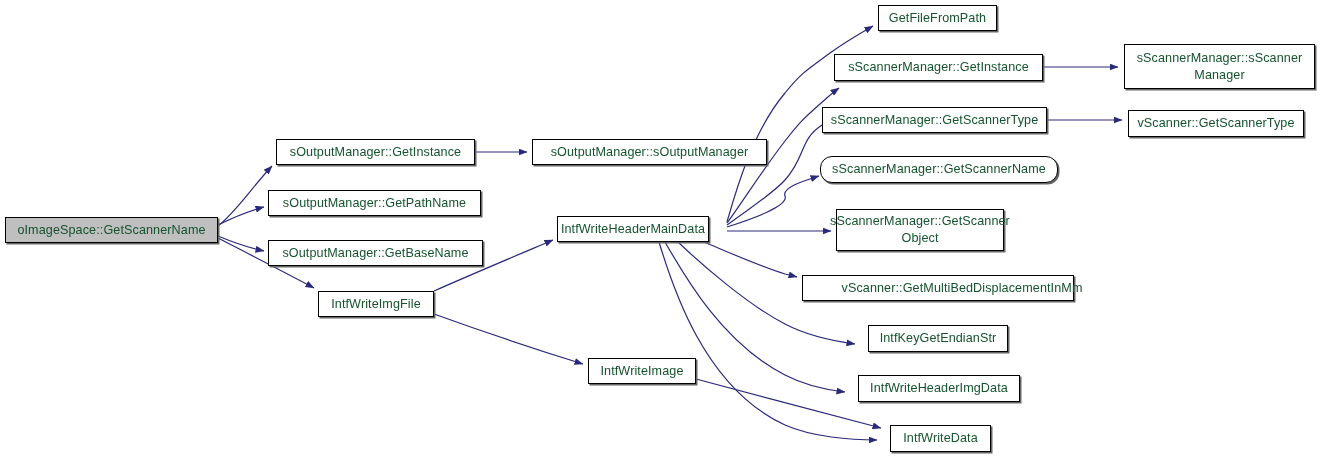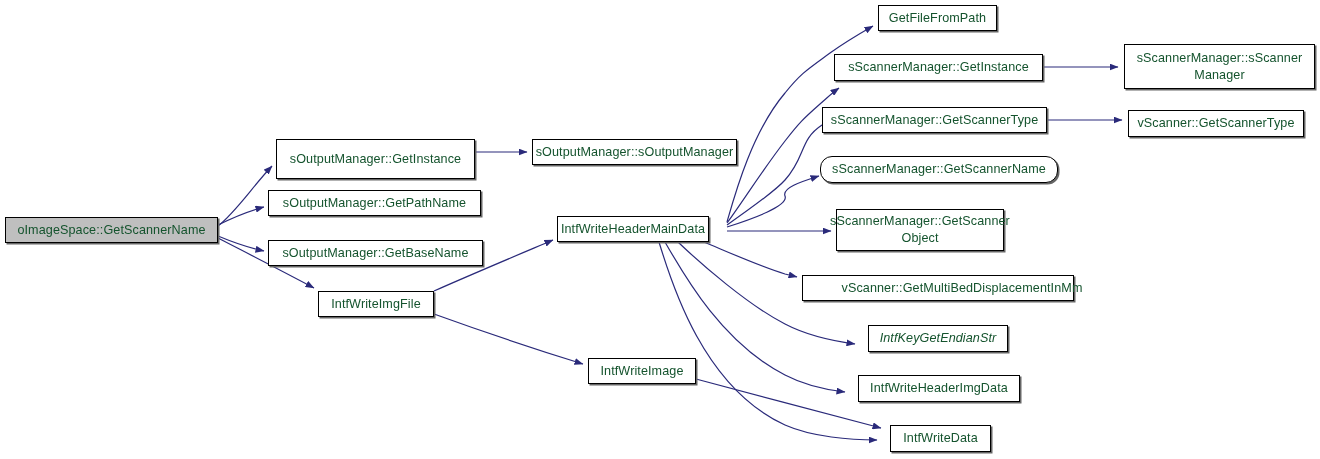--- a/index.html
+++ b/index.html
@@ -74,34 +74,34 @@
         <path d="M678,242 C701,264 748,305 785,324 C806,335 833,341 855,344" fill="none" stroke="#2a2a7a" stroke-width="1.2" marker-end="url(#arrow)"></path>
         <path d="M665,242 C684,275 722,343 785,375 C804,385 827,390 845,392" fill="none" stroke="#2a2a7a" stroke-width="1.2" marker-end="url(#arrow)"></path>
         <path d="M659,242 C672,285 704,388 785,425 C812,437 851,440 877,440" fill="none" stroke="#2a2a7a" stroke-width="1.2" marker-end="url(#arrow)"></path>
         <path d="M696,379 C748,393 836,416 881,428" fill="none" stroke="#2a2a7a" stroke-width="1.2" marker-end="url(#arrow)"></path>
         <path d="M1043,67 L1118,67" fill="none" stroke="#2a2a7a" stroke-width="1.2" marker-end="url(#arrow)"></path>
         <path d="M1047,120 L1122,120" fill="none" stroke="#2a2a7a" stroke-width="1.2" marker-end="url(#arrow)"></path>
       </g>
   </svg>
   <div id="node-layer">
       <div class="node highlight" style="left: 5px; top: 217px; width: 213px; height: 26px;"><span class="node-label">oImageSpace::GetScannerName</span></div>
-      <div class="node" style="left: 276px; top: 139px; width: 199px; height: 40px;"><span class="node-label">sOutputManager::GetInstance</span></div>
+      <div class="node" style="left: 276px; top: 139px; width: 199px; height: 26px;"><span class="node-label">sOutputManager::GetInstance</span></div>
       <div class="node" style="left: 268px; top: 190px; width: 213px; height: 26px;"><span class="node-label">sOutputManager::GetPathName</span></div>
       <div class="node" style="left: 268px; top: 240px; width: 215px; height: 26px;"><span class="node-label">sOutputManager::GetBaseName</span></div>
       <div class="node" style="left: 318px; top: 291px; width: 116px; height: 26px;"><span class="node-label">IntfWriteImgFile</span></div>
-      <div class="node" style="left: 532px; top: 139px; width: 205px; height: 26px;"><span class="node-label">sOutputManager::sOutputManager</span></div>
+      <div class="node" style="left: 532px; top: 139px; width: 235px; height: 26px;"><span class="node-label">sOutputManager::sOutputManager</span></div>
       <div class="node" style="left: 557px; top: 216px; width: 152px; height: 26px;"><span class="node-label">IntfWriteHeaderMainData</span></div>
       <div class="node" style="left: 588px; top: 358px; width: 108px; height: 26px;"><span class="node-label">IntfWriteImage</span></div>
       <div class="node" style="left: 878px; top: 5px; width: 119px; height: 26px;"><span class="node-label">GetFileFromPath</span></div>
       <div class="node" style="left: 834px; top: 54px; width: 209px; height: 27px;"><span class="node-label">sScannerManager::GetInstance</span></div>
       <div class="node" style="left: 822px; top: 107px; width: 225px; height: 26px; text-align: center;"><span class="node-label">sScannerManager::GetScannerType</span></div>
       <div class="node" style="left: 820px; top: 156px; width: 238px; height: 27px; border-radius: 12px;"><span class="node-label">sScannerManager::GetScannerName</span></div>
       <div class="node" style="left: 836px; top: 209px; width: 168px; height: 42px;"><span class="node-label">sScannerManager::GetScanner
 Object</span></div>
       <div class="node" style="left: 802px; top: 275px; width: 272px; height: 26px; padding-left: 48px;"><span class="node-label">vScanner::GetMultiBedDisplacementInMm</span></div>
-      <div class="node" style="left: 868px; top: 325px; width: 140px; height: 27px; font-style: italic;"><span class="node-label">IntfKeyGetEndianStr</span></div>
+      <div class="node" style="left: 868px; top: 325px; width: 140px; height: 27px;"><span class="node-label">IntfKeyGetEndianStr</span></div>
       <div class="node" style="left: 858px; top: 375px; width: 162px; height: 27px;"><span class="node-label">IntfWriteHeaderImgData</span></div>
       <div class="node" style="left: 890px; top: 425px; width: 101px; height: 27px;"><span class="node-label">IntfWriteData</span></div>
       <div class="node" style="left: 1124px; top: 44px; width: 191px; height: 45px;"><span class="node-label">sScannerManager::sScanner
 Manager</span></div>
       <div class="node" style="left: 1128px; top: 110px; width: 176px; height: 27px;"><span class="node-label">vScanner::GetScannerType</span></div>
     </div>
 </div>
 
 </body></html>

